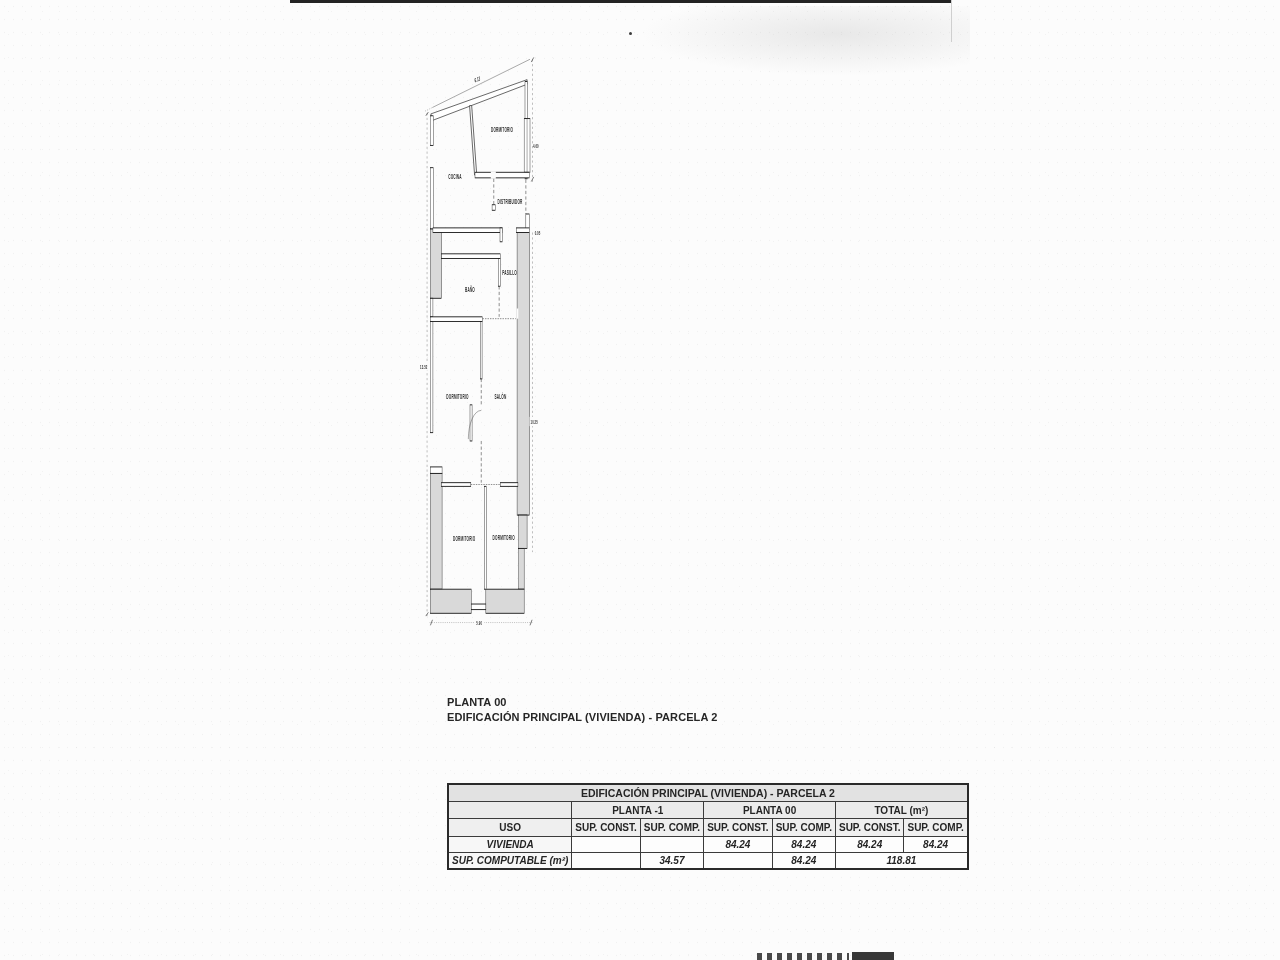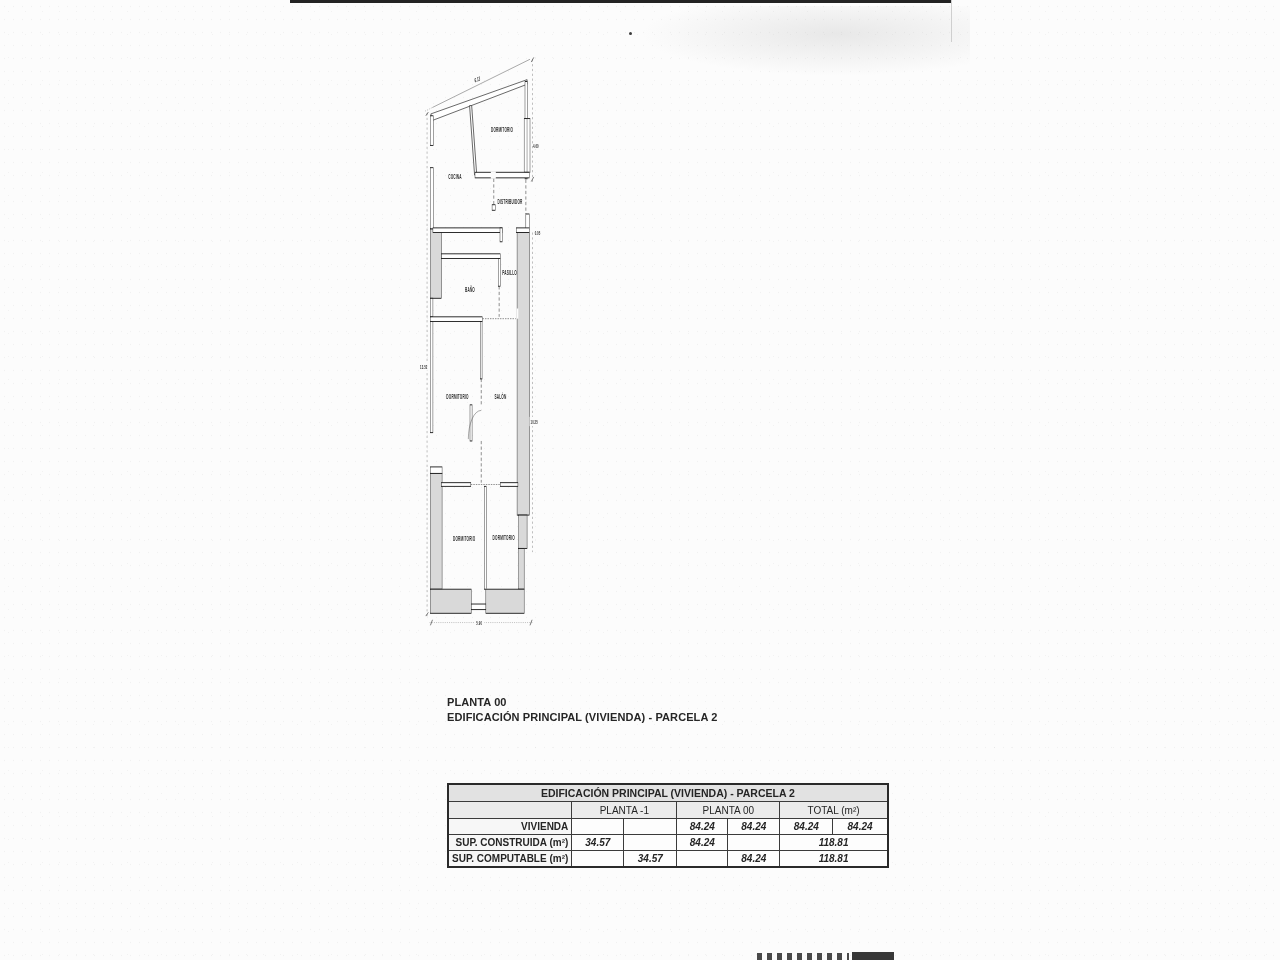--- a/index.html
+++ b/index.html
@@ -35,23 +35,23 @@
 
   .caption{position:absolute;left:447px;top:695px;color:#262626;font-weight:bold;
     font-size:11px;line-height:15px;letter-spacing:0.1px;white-space:nowrap;}
 
   .areas{position:absolute;left:447px;top:783px;border-collapse:collapse;table-layout:fixed;
     color:#252525;}
   .areas td{border:1px solid #3b3b3b;font-size:10px;padding:0 3px;height:15px;
     text-align:center;vertical-align:middle;overflow:hidden;white-space:nowrap;}
   .areas{border:2px solid #2a2a2a;}
   .areas .ttl{background:#e2e2e2;font-weight:bold;font-size:10.5px;height:16px;}
-  .areas .grp{background:#ebebeb;font-weight:normal;height:16px;margin-top:43px;}
+  .areas .grp{background:#ebebeb;font-weight:bold;height:16px;margin-top:43px;}
   .areas .sub{background:#efefef;font-weight:bold;height:17px;}
-  .areas .lbl{text-align:right;font-weight:bold;background:#f7f7f7;}
+  .areas .lbl{text-align:center;font-weight:bold;background:#f7f7f7;font-style:italic;}
   .areas .val{font-weight:600;background:#fdfdfd;font-style:italic;}
 </style>
 </head>
 <body>
 
 <div class="page">
 
   <div class="scan-topline"></div>
   <div class="scan-cloud"></div>
   <div class="scan-dot"></div>
@@ -182,35 +182,36 @@
         <tr>
       <td class="ttl" colspan="7">EDIFICACIÓN PRINCIPAL (VIVIENDA) - PARCELA 2</td>
     </tr>
     <tr>
       <td class="grp"></td>
       <td class="grp" colspan="2">PLANTA -1</td>
       <td class="grp" colspan="2">PLANTA 00</td>
       <td class="grp" colspan="2">TOTAL (m²)</td>
     </tr>
     <tr>
+      <td class="sub">USO</td>
+      <td class="sub">SUP. CONST.</td>
+      <td class="sub">SUP. COMP.</td>
+      <td class="sub">SUP. CONST.</td>
+      <td class="sub">SUP. COMP.</td>
+      <td class="sub">SUP. CONST.</td>
+      <td class="sub">SUP. COMP.</td>
+    </tr>
+    <tr>
       <td class="lbl">VIVIENDA</td>
       <td class="val"></td>
       <td class="val"></td>
       <td class="val">84.24</td>
       <td class="val">84.24</td>
       <td class="val">84.24</td>
       <td class="val">84.24</td>
-    </tr>
-    <tr>
-      <td class="lbl">SUP. CONSTRUIDA (m²)</td>
-      <td class="val">34.57</td>
-      <td class="val"></td>
-      <td class="val">84.24</td>
-      <td class="val"></td>
-      <td class="val" colspan="2">118.81</td>
     </tr>
     <tr>
       <td class="lbl">SUP. COMPUTABLE (m²)</td>
       <td class="val"></td>
       <td class="val">34.57</td>
       <td class="val"></td>
       <td class="val">84.24</td>
       <td class="val" colspan="2">118.81</td>
     </tr>
   </tbody>

